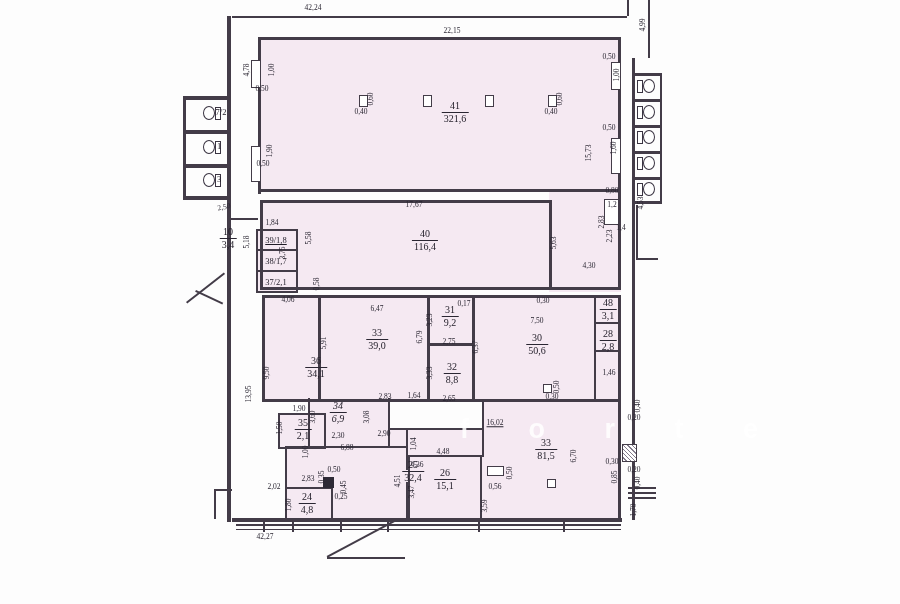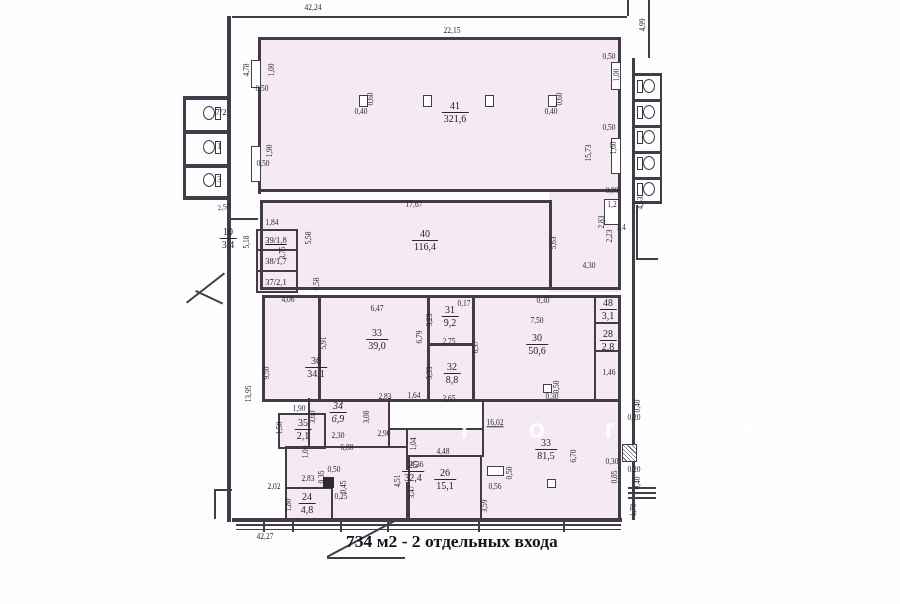--- a/index.html
+++ b/index.html
@@ -324,14 +324,13 @@
     <div class="rlabel" style="left: 228px; top: 226px;">
       <span class="num">10</span>
       <span class="area">3,4</span>
     </div>
     <div class="ilabel" style="left: 276px; top: 240px; text-decoration: underline;">39/1,8</div>
     <div class="ilabel" style="left: 276px; top: 261px;">38/1,7</div>
     <div class="ilabel" style="left: 276px; top: 282px;">37/2,1</div>
     <div class="ilabel" style="left: 221px; top: 112px;">7/2</div>
     <div class="ilabel" style="left: 219px; top: 146px;">1</div>
     <div class="ilabel" style="left: 219px; top: 179px;">3</div>
-    <div class="note">734 м2 - 2 отдельных входа</div>
 </div>
 
 </body></html>

